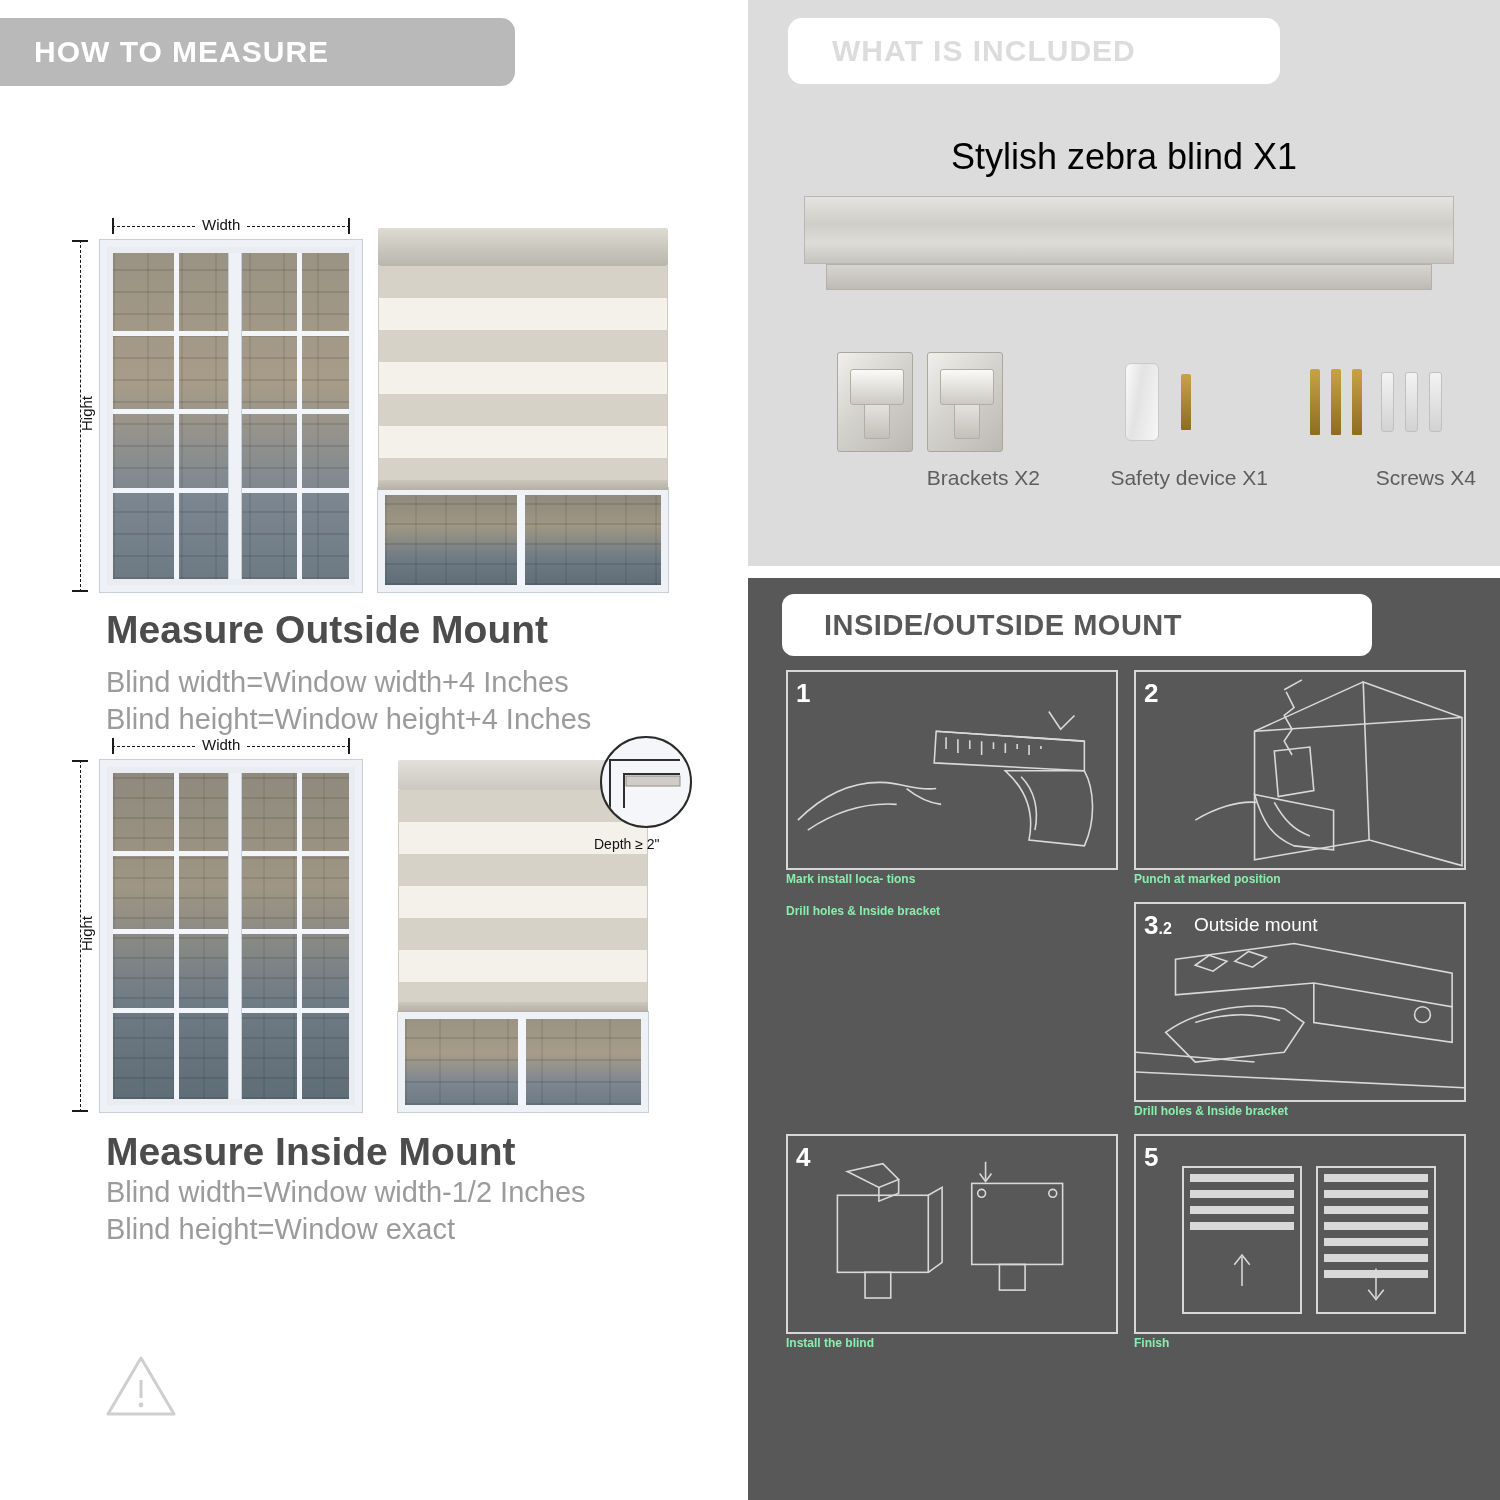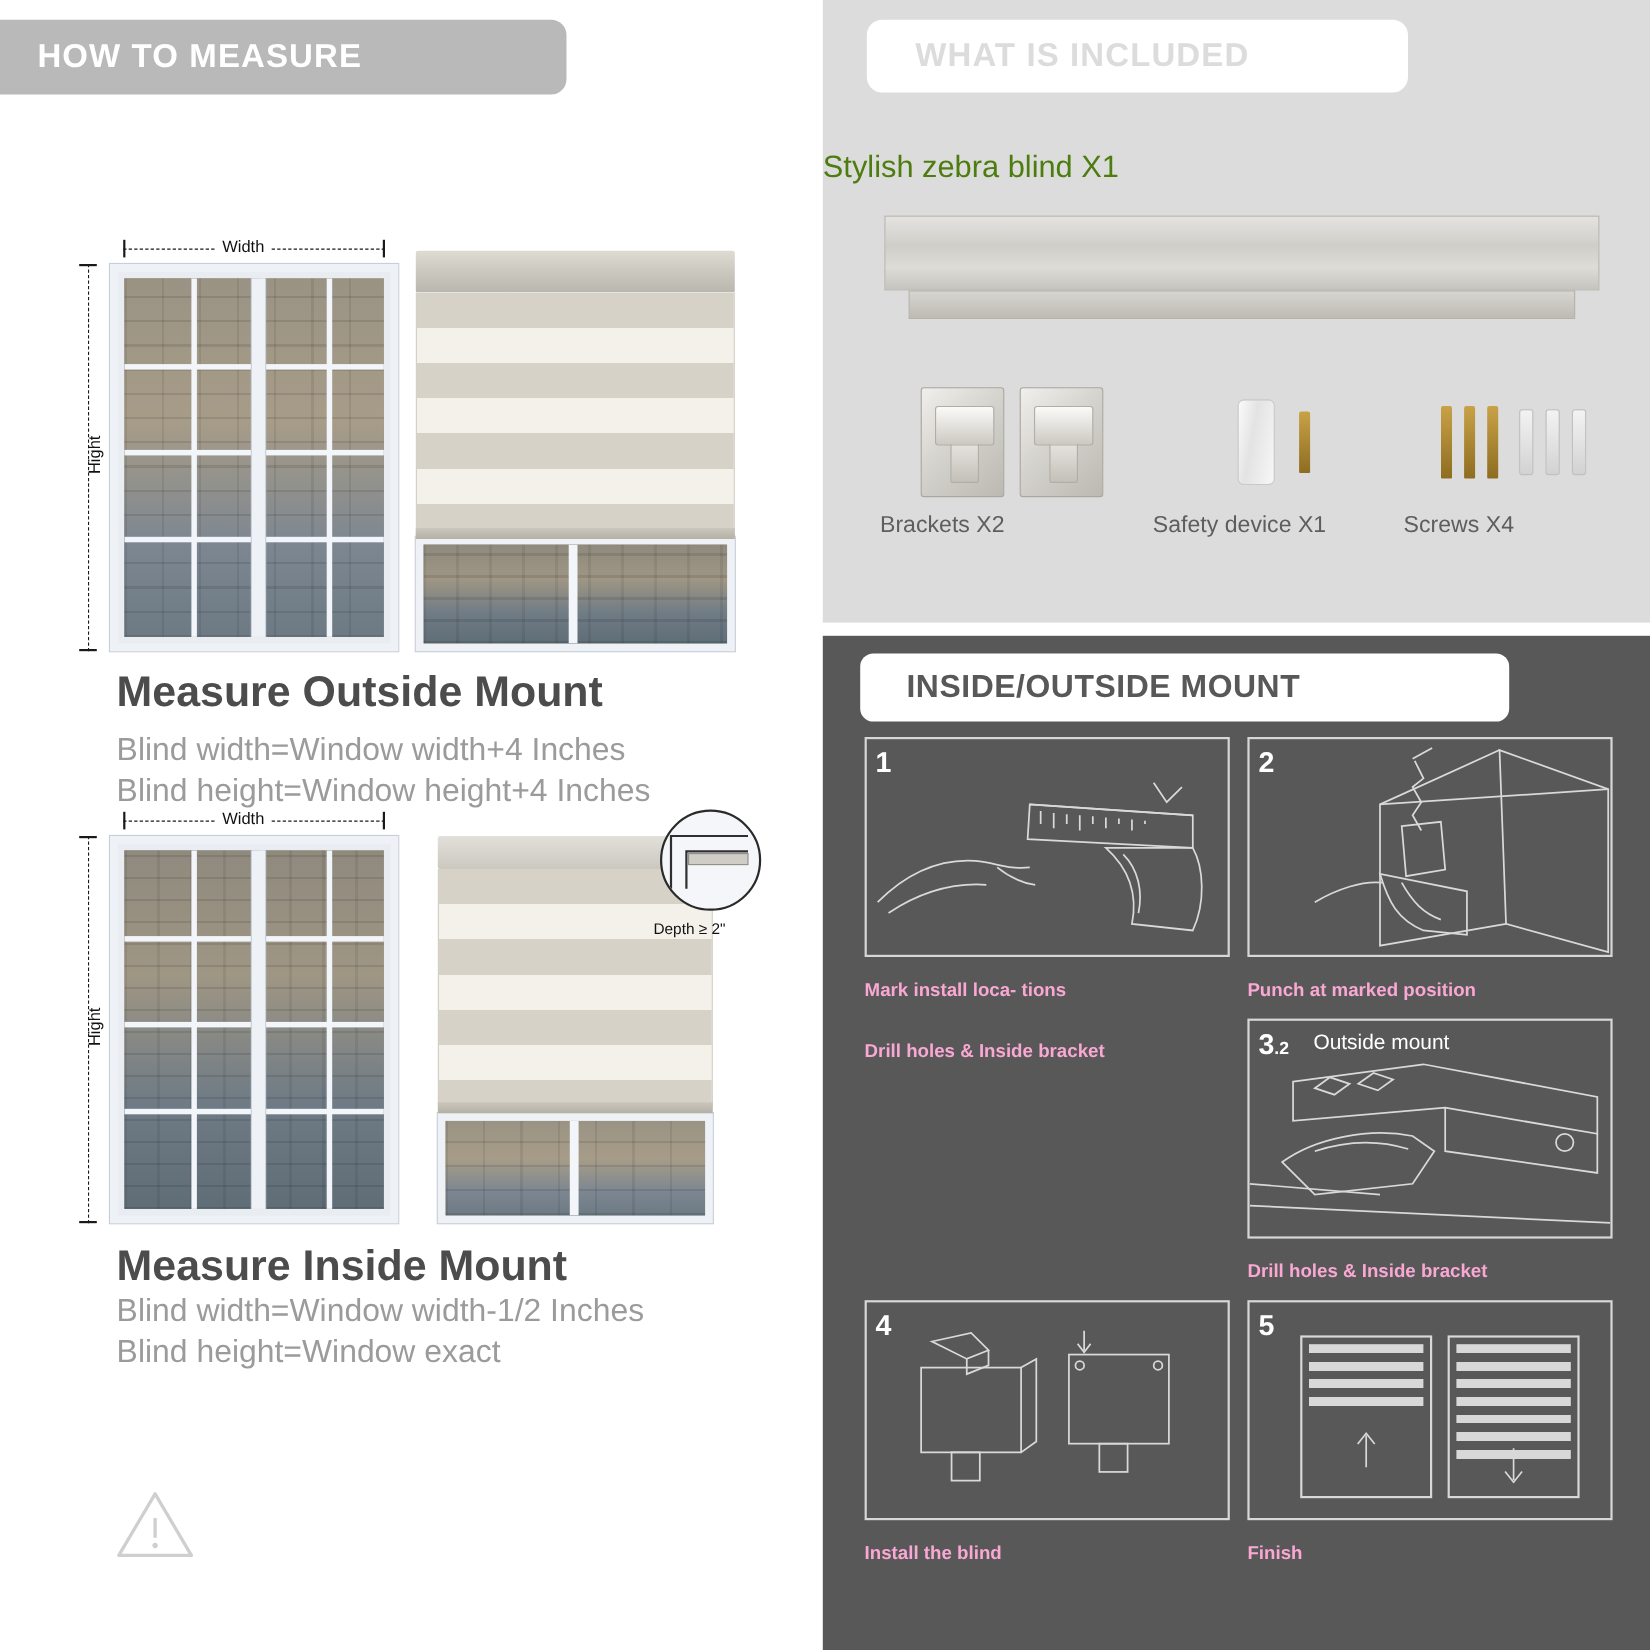--- a/index.html
+++ b/index.html
@@ -149,39 +149,39 @@
   .panel-included {
     position: absolute; left: 0; top: 0; width: 752px; height: 566px;
     background: #dcdcdc;
   }
   .banner.right-banner {
     left: 40px; top: 18px; width: 492px; height: 66px;
     background: #ffffff; color: #dcdcdc; border-radius: 14px;
     padding-left: 44px; font-size: 30px;
   }
   .included-title {
-    position: absolute; left: 0; right: 0; top: 136px; 
-    font-size: 28px; color: #4d7c0f;
+    position: absolute; left: 0; right: 0; top: 136px; text-align: center;
+    font-size: 36px; color: #000000;
   }
   .rail-3d {
     position: absolute; left: 56px; top: 196px; width: 650px; height: 104px;
   }
   .rail-top {
     position: absolute; left: 0; top: 0; width: 650px; height: 68px;
     background: linear-gradient(180deg,#e4e3df 0%, #cfcec9 40%, #dedcd6 70%, #c6c4be 100%);
     border: 1px solid #b9b7b1;
   }
   .rail-bottom {
     position: absolute; left: 22px; top: 68px; width: 606px; height: 26px;
     background: linear-gradient(180deg,#d7d5cf,#bdbbb4);
     border: 1px solid #b3b1aa;
   }
 
   .parts-row { position: absolute; left: 0; top: 352px; width: 752px; height: 180px; }
-  .part { position: absolute; text-align: left; }
+  .part { position: absolute; text-align: right; }
   .part-label { font-size: 21px; color: #5e5e5e; margin-top: 14px; }
 
   .bracket {
     width: 76px; height: 100px;
     background: linear-gradient(135deg,#f0efec 0%, #d5d3cd 45%, #bbb9b2 100%);
     border: 1px solid #a9a79f;
     border-radius: 3px;
     position: relative;
   }
   .bracket::after {
@@ -232,21 +232,21 @@
   }
   .step-num {
     position: absolute; left: 8px; top: 6px;
     font-size: 26px; color: #ffffff; font-weight: bold;
   }
   .step-num small { font-size: 16px; }
   .step-inline-title {
     position: absolute; left: 58px; top: 10px; font-size: 19px; color:#fff;
   }
   .step-cap {
-    margin-top: 20px; font-size: 17px; color: #f9a8d4; font-weight: bold;
+    margin-top: 2px; font-size: 12px; color: #86efac; font-weight: bold;
   }
   .sketch { position: absolute; inset: 0; }
   .sketch line, .sketch path, .sketch rect, .sketch circle, .sketch polyline, .sketch polygon {
     stroke: #d9d9d9; fill: none; stroke-width: 1.6;
   }
   .finish-blind {
     position: absolute; background: #585858; border: 2px solid #d8d8d8;
   }
   .finish-stripes {
     position: absolute; left: 6px; right: 6px; top: 6px; height: 62px;

